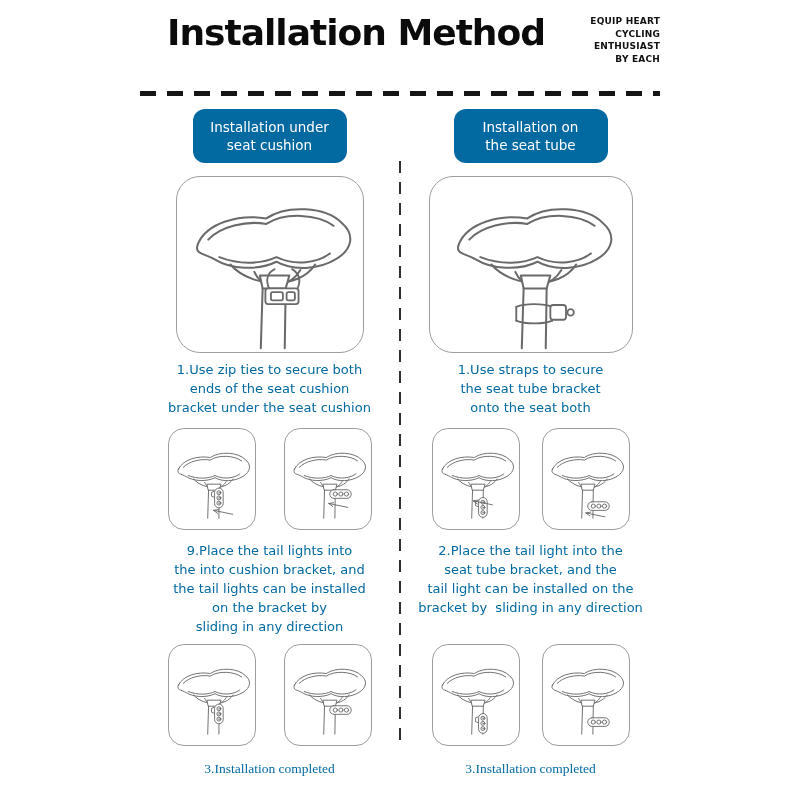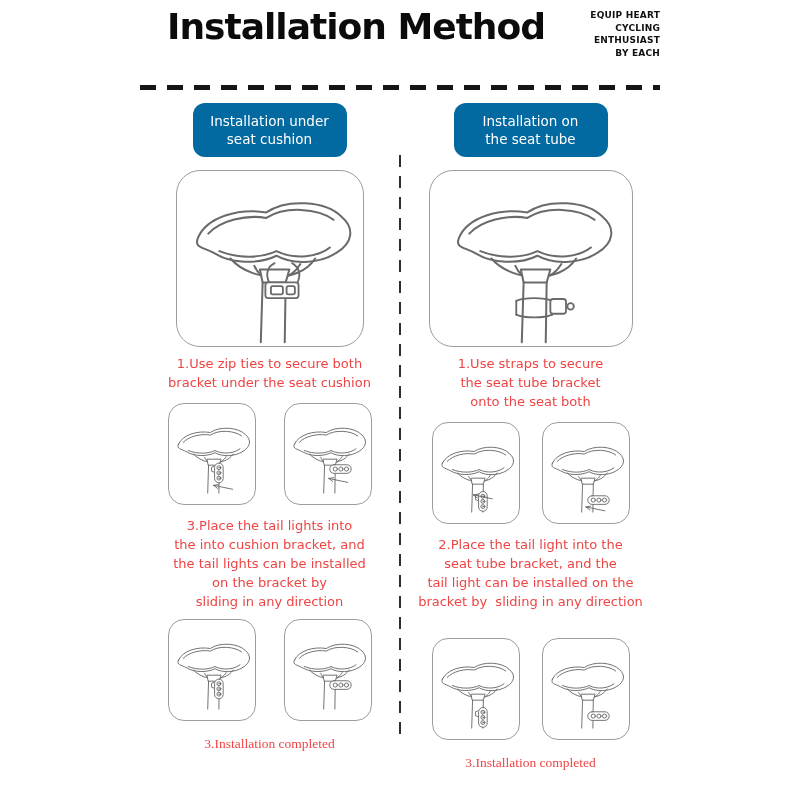--- a/index.html
+++ b/index.html
@@ -1,21 +1,21 @@
 <!DOCTYPE html>
 <html><head>
 <meta charset="utf-8">
 <style>
   * { margin:0; padding:0; box-sizing:border-box; }
   body { background:#ffffff; font-family:"DejaVu Sans", sans-serif; }
   .page { position:relative; width:800px; height:800px; background:#ffffff; overflow:hidden; }
   .defs { position:absolute; width:0; height:0; }
   .content { position:absolute; left:140px; top:0; width:520px; }
 
-  .masthead { display:flex; padding-top:6px; }
+  .masthead { display:flex; padding-top:12px; }
   .title { flex:1; text-align:center; font-size:36px; font-weight:bold;
            letter-spacing:-1px; color:#0b0b0b; line-height:1.18; }
   .slogan { width:88px; text-align:right; font-size:9px; font-weight:bold;
             line-height:1.4; padding-top:3px; letter-spacing:0.2px; color:#111111; }
 
   .hr-dash { margin-top:26px; height:5px;
              background:repeating-linear-gradient(90deg,#151515 0 16px,transparent 16px 27px); }
 
   .main { display:flex; margin-top:3px; }
   .col { width:259px; display:flex; flex-direction:column; align-items:center; }
@@ -29,21 +29,21 @@
 
   .img-box { border:1.5px solid #9d9d9d; background:#ffffff; overflow:hidden; }
   .img-box svg { width:100%; height:100%; display:block; }
   .big { margin-top:13px; width:188px; height:177px; border-radius:24px; }
   .big-wide { width:204px; }
   .row { display:flex; justify-content:center; margin-top:11px; }
   .row2 { margin-top:4px; }
   .small { width:88px; height:102px; border-radius:16px; }
   .gap-l { gap:28px; } .gap-r { gap:22px; }
 
-  .step-text { margin-top:7px; text-align:center; font-size:13px; line-height:19px; color:#ef4444; }
+  .step-text { margin-top:7px; text-align:center; font-size:13px; line-height:19px; color:#0369a1; }
   .step2 { margin-top:11px; height:99px; }
   .step3 { margin-top:13px; font-size:13.5px;font-family:Liberation Serif, serif; }
   .txt-line { white-space:pre; }
 </style>
 </head>
 <body>
 
 <div class="page">
 
   <svg class="defs" aria-hidden="true">
@@ -117,20 +117,21 @@
 
         <div class="img-box big">
           <svg viewBox="0 0 200 190">
             <use href="#sym-saddle"></use>
               <use href="#sym-bracket"></use>
           </svg>
         </div>
 
         <div class="step-text">
           <div class="txt-line">1.Use zip ties to secure both</div>
+          <div class="txt-line">ends of the seat cushion</div>
           <div class="txt-line">bracket under the seat cushion</div>
         </div>
 
         <div class="row gap-l">
           <div class="img-box small">
             <svg viewBox="0 0 200 190">
               <use href="#sym-saddle"></use>
                 <use href="#sym-light-v"></use>
                 <use href="#sym-arrow" transform="translate(104,168)"></use>
             </svg>
@@ -138,21 +139,21 @@
           <div class="img-box small">
             <svg viewBox="0 0 200 190">
               <use href="#sym-saddle"></use>
                 <use href="#sym-light-h"></use>
                 <use href="#sym-arrow" transform="translate(102,152)"></use>
             </svg>
           </div>
         </div>
 
         <div class="step-text step2">
-          <div class="txt-line">3.Place the tail lights into</div>
+          <div class="txt-line">9.Place the tail lights into</div>
           <div class="txt-line">the into cushion bracket, and</div>
           <div class="txt-line">the tail lights can be installed</div>
           <div class="txt-line">on the bracket by</div>
           <div class="txt-line">sliding in any direction</div>
         </div>
 
         <div class="row row2 gap-l">
           <div class="img-box small">
             <svg viewBox="0 0 200 190">
               <use href="#sym-saddle"></use>

